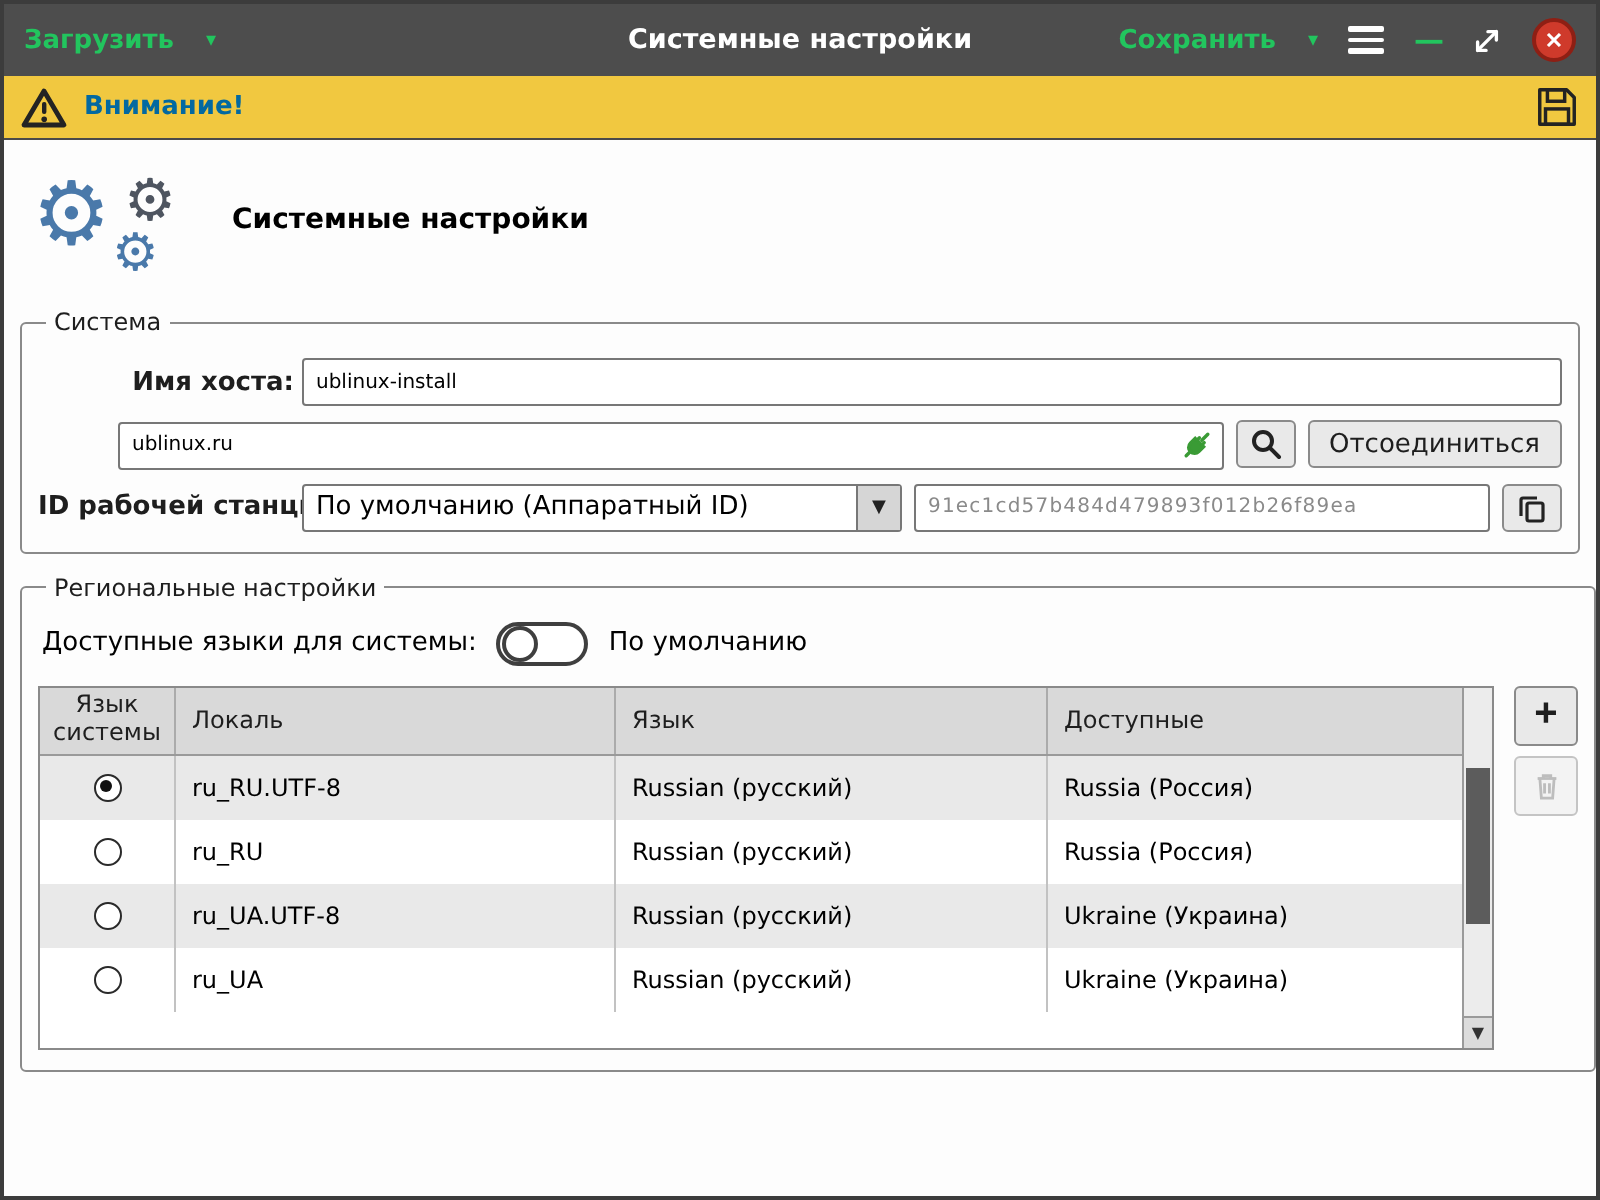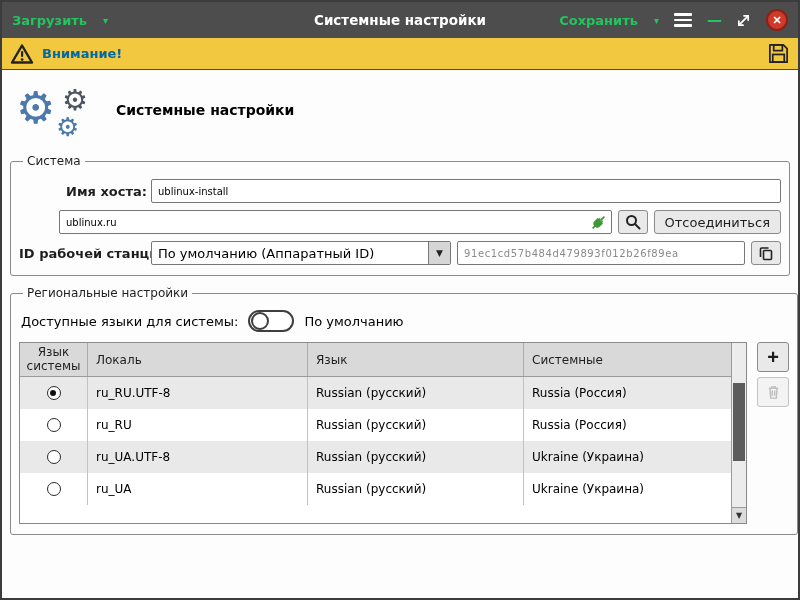--- a/index.html
+++ b/index.html
@@ -238,21 +238,21 @@
         <span>По умолчанию</span>
       </div>
 
       <div class="table-zone">
         <div class="ltable">
           <div class="tmain">
             <div class="thead">
               <div class="th center">Язык системы</div>
               <div class="th">Локаль</div>
               <div class="th">Язык</div>
-              <div class="th">Системные</div>
+              <div class="th">Доступные</div>
             </div>
             <div>
                 <div class="trow">
     <div class="td center">
       <span class="radio checked"></span>
     </div>
     <div class="td">ru_RU.UTF-8</div>
     <div class="td">Russian (русский)</div>
     <div class="td">Russia (Россия)</div>
   </div>

